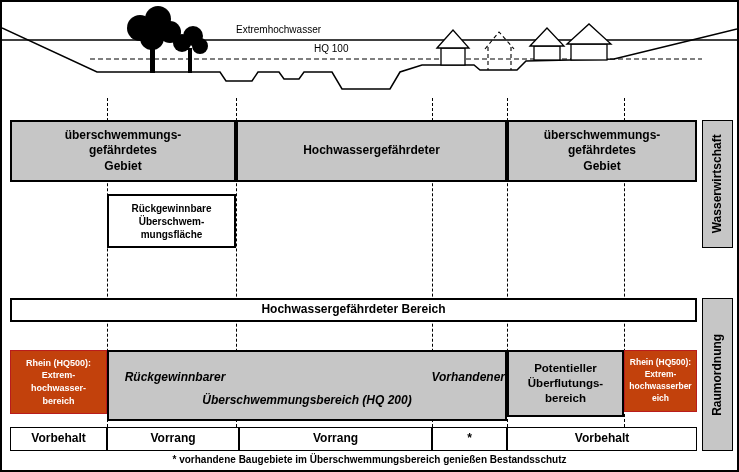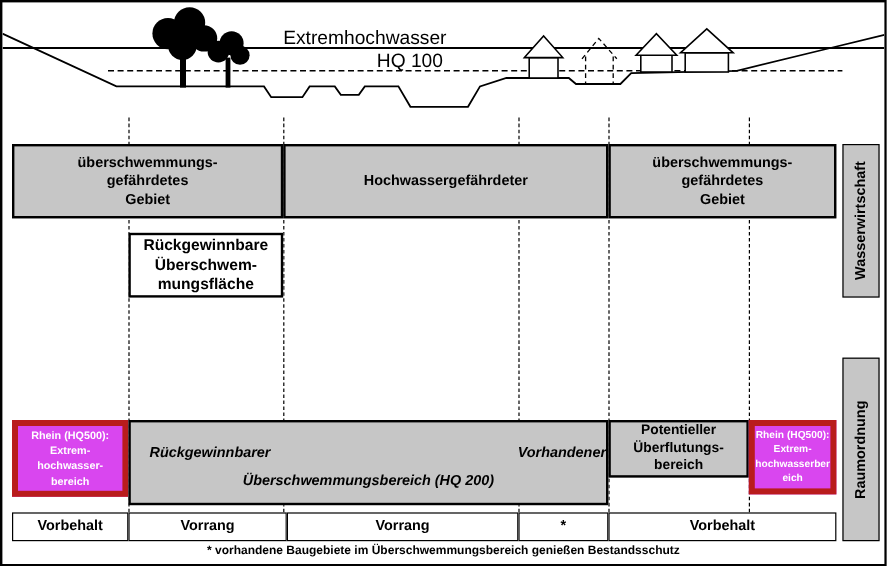--- a/index.html
+++ b/index.html
@@ -9,23 +9,23 @@
     font-family:"Liberation Sans",sans-serif;color:#000;
   }
   .abs{position:absolute}
   .box{
     position:absolute;box-sizing:border-box;display:flex;
     align-items:center;justify-content:center;text-align:center;
     white-space:pre-line;z-index:2;font-weight:bold;line-height:1.3;
   }
   .gray{background:#c6c6c6;border:2px solid #000;font-size:12px}
   .whitebox{background:#fff;border:2px solid #000;font-size:12px}
-  .blackbox{background:#d946ef;color:#fff;border:5px solid #b91c1c;font-size:9px;line-height:1.4}
+  .blackbox{background:#c2410c;color:#fff;border:1px solid #b91c1c;font-size:9px;line-height:1.4}
   .zline{position:absolute;top:96px;height:329px;width:0;border-left:1px dashed #000;z-index:1}
-  .terrain-label{position:absolute;font-size:16px;z-index:3;white-space:nowrap}
+  .terrain-label{position:absolute;font-size:10px;z-index:3;white-space:nowrap}
   .side{display:flex;align-items:center;justify-content:center}
   .side span{transform:rotate(-90deg);white-space:nowrap;font-weight:bold;font-size:12px}
   .footnote{position:absolute;left:0;width:735px;top:452px;text-align:center;
     font-size:10px;font-weight:bold;z-index:2}
 </style>
 </head>
 <body>
 
 <div class="stage">
 
@@ -81,43 +81,44 @@
   <div class="zline" style="left:622px"></div>
 
   <div class="box gray" style="left:8px;top:118px;width:226px;height:62px">überschwemmungs-
 gefährdetes
 Gebiet</div>
   <div class="box gray" style="left:234px;top:118px;width:271px;height:62px">Hochwassergefährdeter</div>
   <div class="box gray" style="left:505px;top:118px;width:190px;height:62px">überschwemmungs-
 gefährdetes
 Gebiet</div>
 
-  <div class="box whitebox" style="left:105px;top:192px;width:129px;height:54px;font-size:13px">Rückgewinnbare
+  <div class="box whitebox" style="left:105px;top:192px;width:129px;height:54px;font-size:10px">Rückgewinnbare
 Überschwem-
 mungsfläche</div>
 
   <div class="box gray side" style="left:700px;top:118px;width:31px;height:128px;border-width:1.5px">
     <span>Wasserwirtschaft</span>
   </div>
 
+  <div class="box whitebox" style="left:8px;top:296px;width:687px;height:24px">Hochwassergefährdeter Bereich</div>
 
   <div class="box blackbox" style="left:8px;top:348px;width:97px;height:64px">Rhein (HQ500):
 Extrem-
 hochwasser-
 bereich</div>
 
   <div class="box gray" style="left:105px;top:348px;width:400px;height:71px;flex-direction:column;font-style:italic;padding:3px 0">
     <div style="display:flex;width:100%;flex:1;align-items:flex-end">
       <div style="width:132px;text-align:center">Rückgewinnbarer</div>
       <div style="flex:1;text-align:right">Vorhandener</div>
     </div>
     <div style="flex:1;display:flex;align-items:center;justify-content:center;width:100%">Überschwemmungsbereich (HQ 200)</div>
   </div>
 
-  <div class="box gray" style="left:505px;top:348px;width:117px;height:48px;font-size:11.5px">Potentieller
+  <div class="box gray" style="left:505px;top:348px;width:117px;height:67px;font-size:11.5px">Potentieller
 Überflutungs-
 bereich</div>
 
   <div class="box blackbox" style="left:622px;top:348px;width:73px;height:62px;font-size:8.5px">Rhein (HQ500):
 Extrem-
 hochwasserber
 eich</div>
 
   <div class="box gray side" style="left:700px;top:296px;width:31px;height:153px;border-width:1.5px">
     <span>Raumordnung</span>

